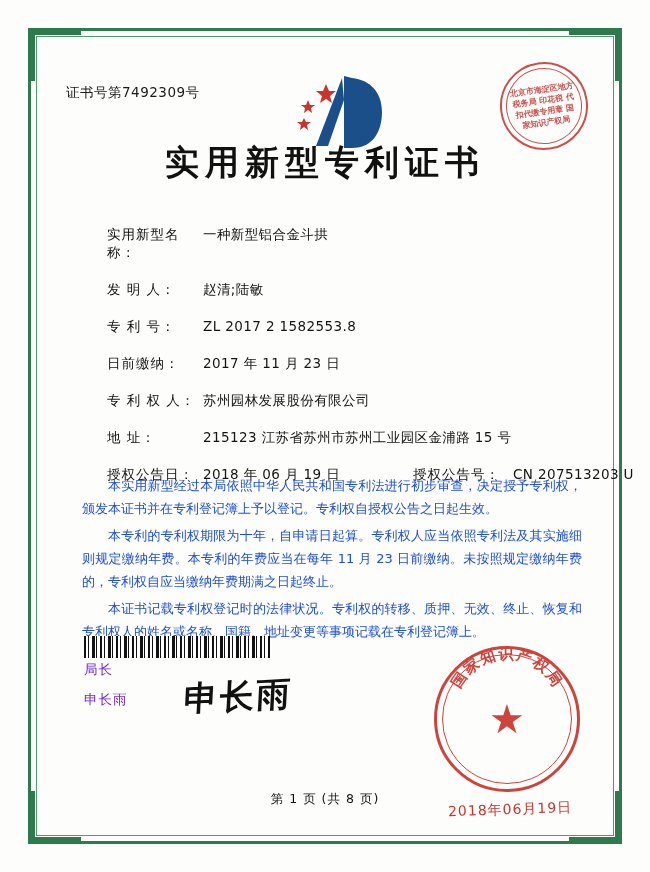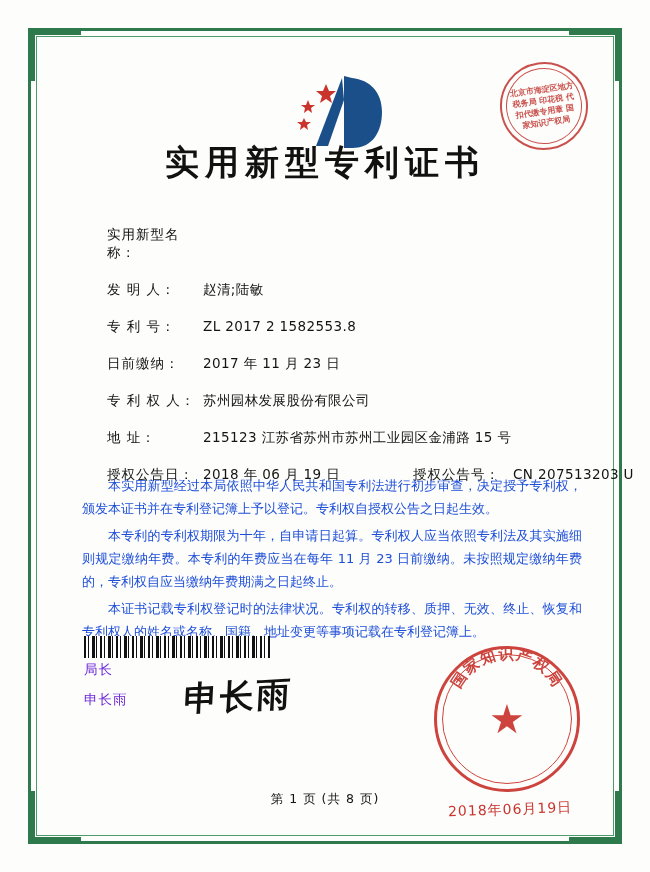--- a/index.html
+++ b/index.html
@@ -182,20 +182,21 @@
 
   <div class="border-outer"></div>
   <div class="border-inner"></div>
   <div class="corner tl"></div>
   <div class="corner tr"></div>
   <div class="corner bl"></div>
   <div class="corner br"></div>
 
   <div class="content">
 
+    <div class="cert-no">证书号第7492309号</div>
 
     <div class="logo">
       <svg width="110" height="80" viewBox="0 0 110 80">
         <path d="M62 4 L62 76 L70 76 C92 76 100 58 100 40 C100 20 88 8 70 6 Z" fill="#1a4f8a"></path>
         <path d="M60 6 L34 74 L46 74 L62 28 Z" fill="#1a4f8a"></path>
         <polygon points="44,12 47,19 54,19 48,24 50,31 44,27 38,31 40,24 34,19 41,19" fill="#c9342d"></polygon>
         <polygon points="26,28 28,33 33,33 29,36 30,41 26,38 22,41 23,36 19,33 24,33" fill="#c9342d"></polygon>
         <polygon points="22,46 24,50 29,50 25,53 26,58 22,55 18,58 19,53 15,50 20,50" fill="#c9342d"></polygon>
       </svg>
     </div>
@@ -203,20 +204,21 @@
     <div class="seal-top">
       <div class="ring"></div>
       <div class="txt">北京市海淀区地方税务局 印花税 代扣代缴专用章 国家知识产权局</div>
     </div>
 
     <div class="title">实用新型专利证书</div>
 
     <div class="fields">
       <div class="frow">
         <div class="flabel">实用新型名称：</div>
+        <div class="fval">一种新型铝合金斗拱</div>
       </div>
       <div class="frow">
         <div class="flabel">发 明 人：</div>
         <div class="fval">赵清;陆敏</div>
       </div>
       <div class="frow">
         <div class="flabel">专 利 号：</div>
         <div class="fval">ZL 2017 2 1582553.8</div>
       </div>
       <div class="frow">

